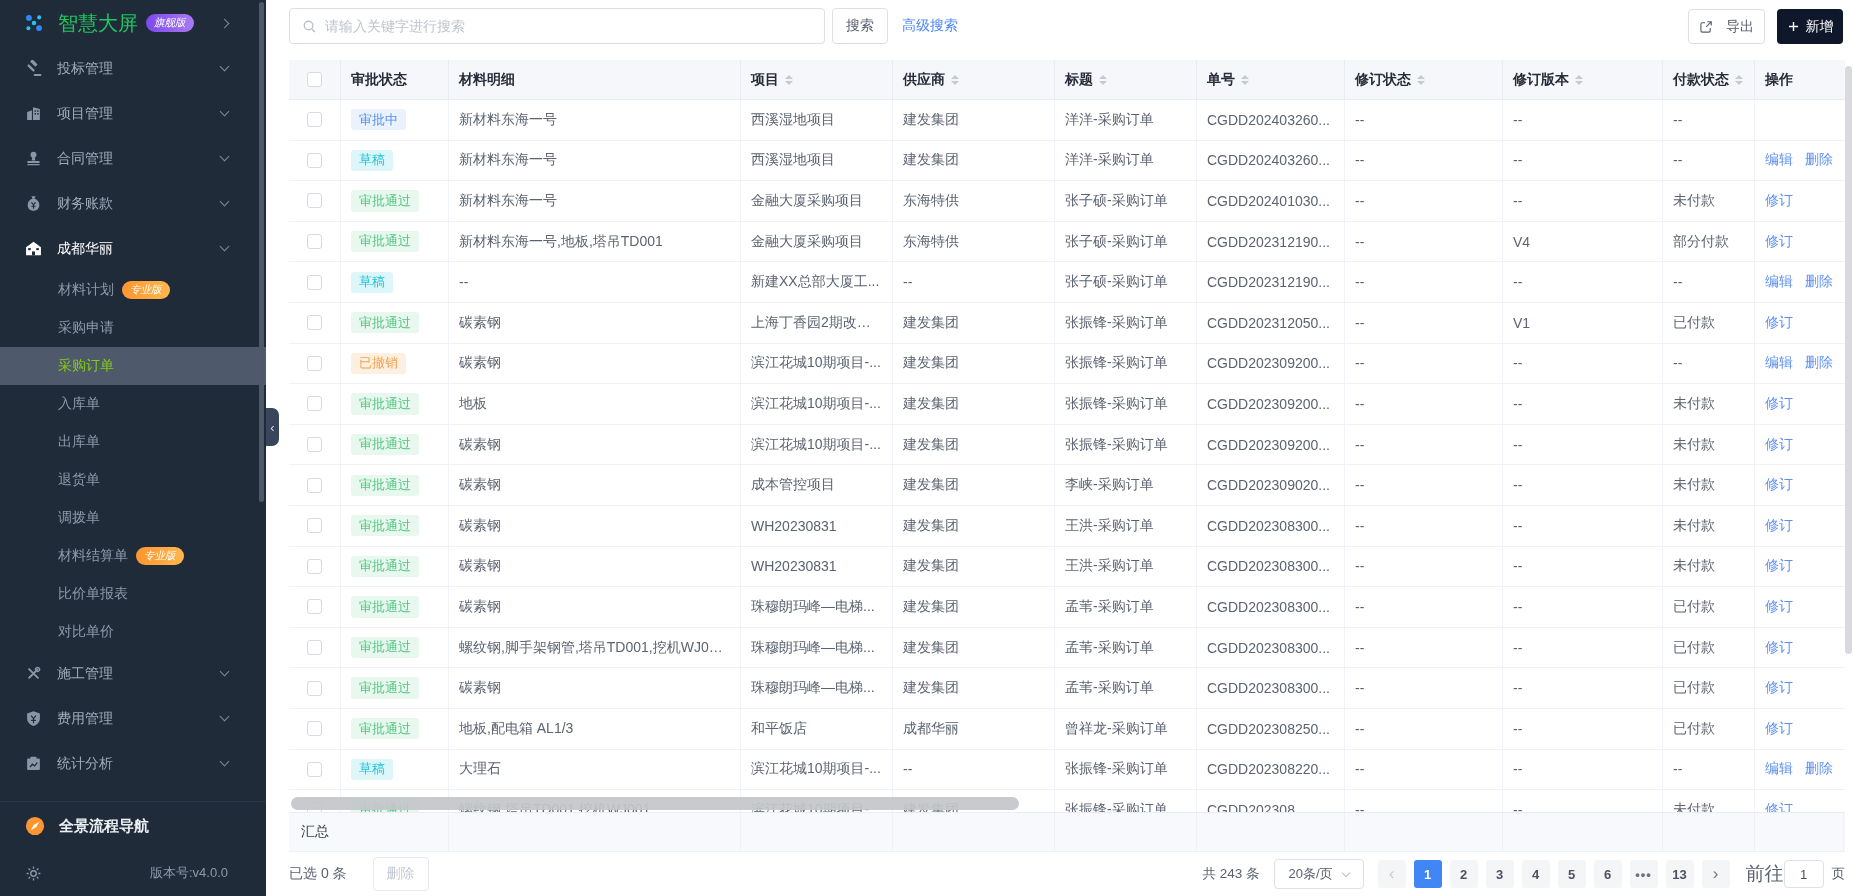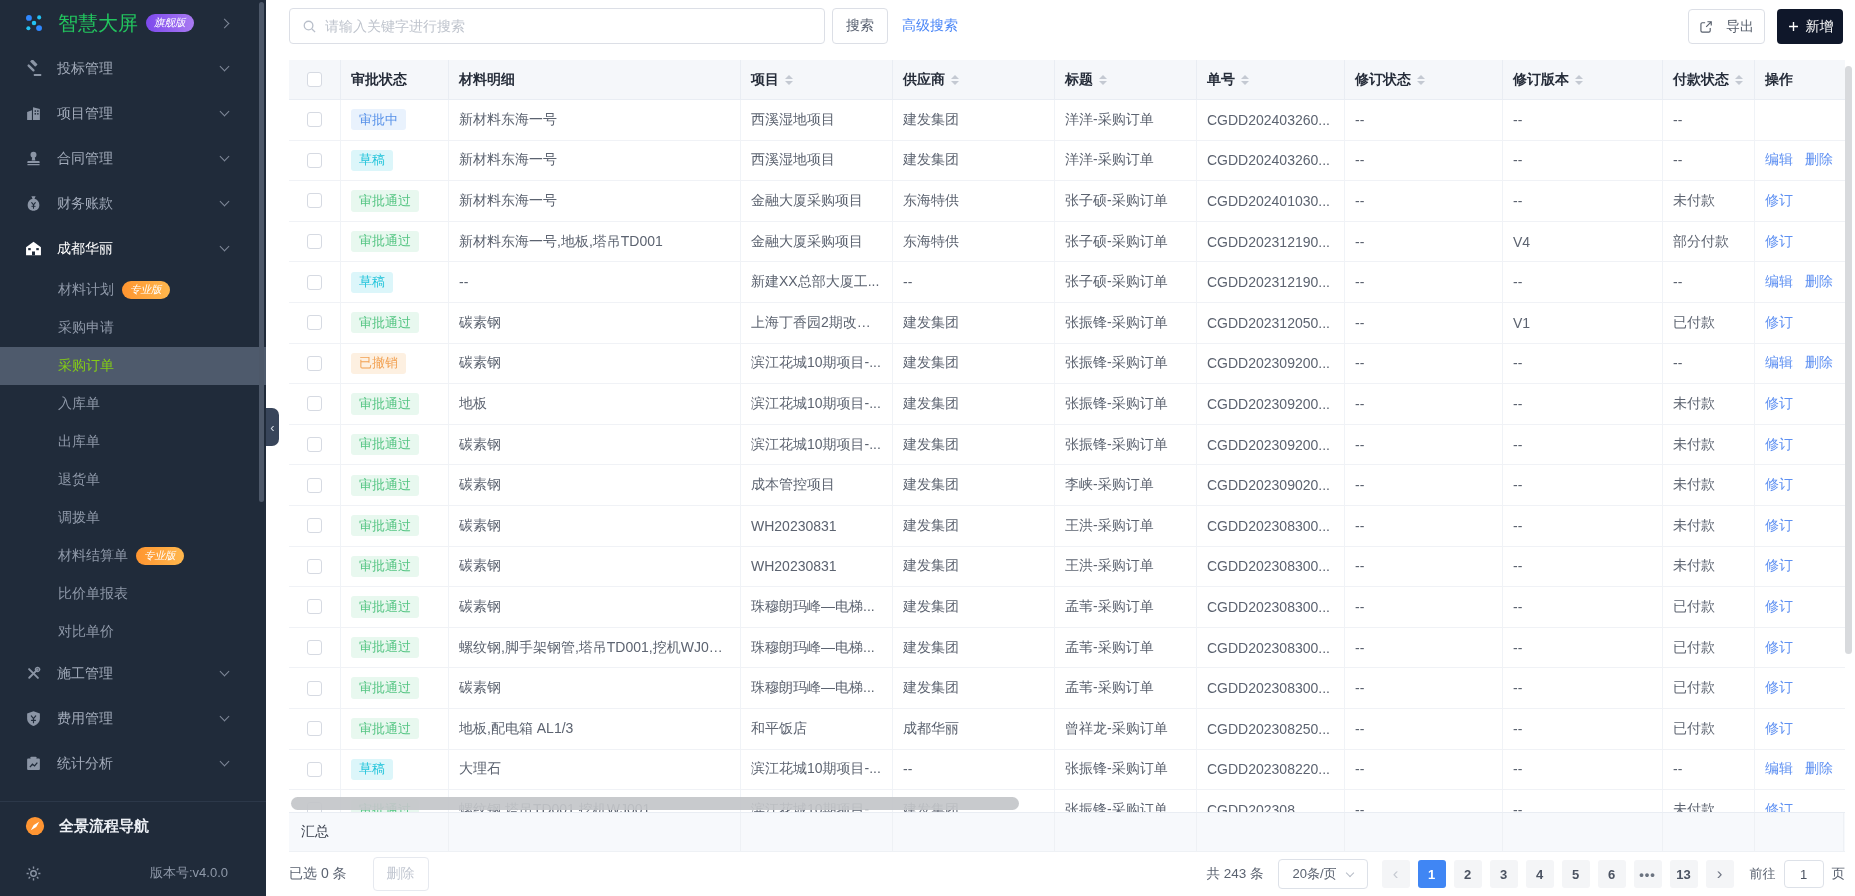--- a/index.html
+++ b/index.html
@@ -122,21 +122,21 @@
     font-size:13px; margin-right:10px; cursor:pointer; background:#fff; }
   .chev.small { width:6px; height:6px; border-color:#b6bcc6; margin:0; transform:rotate(45deg); margin-top:-3px; }
   .pbtn { min-width:28px; height:28px; margin:0 4px; background:#f4f5f7; border-radius:3px;
     display:inline-flex; align-items:center; justify-content:center; color:#4b5362;
     font-weight:bold; font-size:13px; cursor:pointer; padding:0 4px; }
   .pbtn.active { background:#4086f4; color:#fff; }
   .pbtn.dots { letter-spacing:1px; color:#6b7380; }
   .pbtn.nav { font-size:17px; font-weight:normal; }
   .pbtn.prev { color:#c6cad2; }
   .pbtn.next { color:#707684; }
-  .goto-label { margin-left:12px; margin-right:8px; font-size:13px; }
+  .goto-label { margin-left:12px; font-size:19px; }
   .goto-input { width:40px; height:28px; border:1px solid #dde1e8; border-radius:4px;
     text-align:center; font-size:13px; color:#4b5362; }
   .goto-unit { margin-left:8px; font-size:13.5px; }
 </style>
 </head>
 <body>
 
 <div class="app">
 
   <aside class="sidebar">

